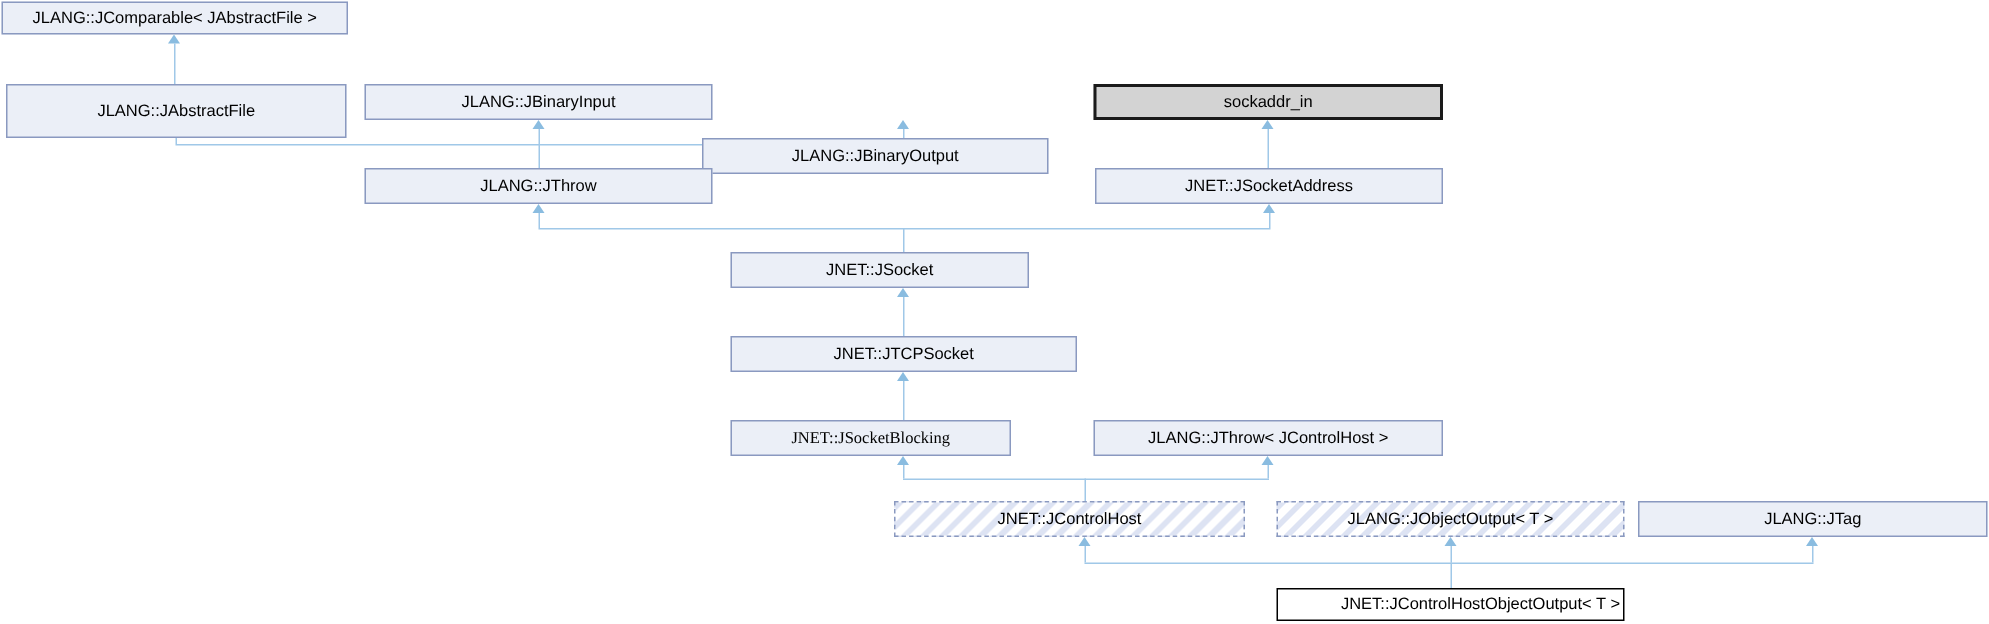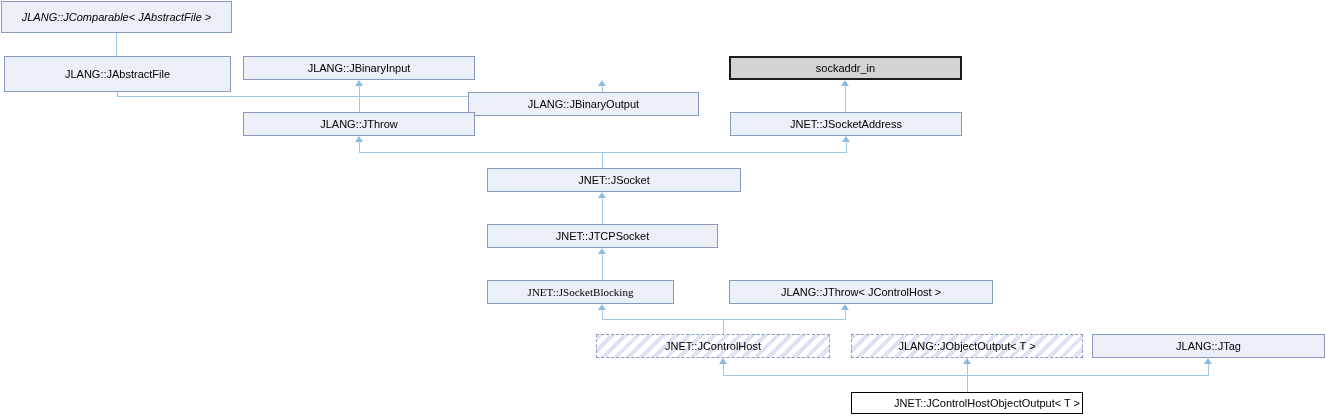--- a/index.html
+++ b/index.html
@@ -91,41 +91,41 @@
 
   <div class="h" style="left:723px;top:375px;width:486px;"></div>
   <div class="a" style="left:719px;top:358px;"></div>
   <div class="v" style="left:723px;top:364px;height:11px;"></div>
   <div class="a" style="left:963px;top:358px;"></div>
   <div class="v" style="left:967px;top:364px;height:11px;"></div>
   <div class="v" style="left:967px;top:375px;height:17px;"></div>
   <div class="a" style="left:1204px;top:358px;"></div>
   <div class="v" style="left:1208px;top:364px;height:11px;"></div>
 
-  <div class="node" style="left:1px;top:1px;width:231px;height:32px;font-style:italic;">JLANG::JComparable&lt; JAbstractFile &gt;</div>
+  <div class="node" style="left:1px;top:1px;width:231px;height:22px;">JLANG::JComparable&lt; JAbstractFile &gt;</div>
 
   <div class="node" style="left:4px;top:56px;width:227px;height:36px;">JLANG::JAbstractFile</div>
 
   <div class="node" style="left:243px;top:56px;width:232px;height:24px;">JLANG::JBinaryInput</div>
 
   <div class="node" style="left:468px;top:56px;width:231px;height:24px;margin-top:36px;">JLANG::JBinaryOutput</div>
 
   <div class="node external" style="left:729px;top:56px;width:233px;height:24px;">sockaddr_in</div>
 
   <div class="node" style="left:243px;top:112px;width:232px;height:24px;">JLANG::JThrow</div>
 
   <div class="node" style="left:730px;top:112px;width:232px;height:24px;">JNET::JSocketAddress</div>
 
-  <div class="node" style="left:487px;top:168px;width:254px;height:24px;">JNET::JSocket</div>
+  <div class="node" style="left:487px;top:168px;width:199px;height:24px;">JNET::JSocket</div>
 
   <div class="node" style="left:487px;top:224px;width:231px;height:24px;">JNET::JTCPSocket</div>
 
   <div class="node" style="left:487px;top:280px;width:187px;height:24px;font-family:Liberation Serif, serif;">JNET::JSocketBlocking</div>
 
-  <div class="node" style="left:729px;top:280px;width:264px;height:24px;">JLANG::JThrow&lt; JControlHost &gt;</div>
+  <div class="node" style="left:729px;top:280px;width:233px;height:24px;">JLANG::JThrow&lt; JControlHost &gt;</div>
 
   <div class="node hatched" style="left:596px;top:334px;width:234px;height:24px;">JNET::JControlHost</div>
 
   <div class="node hatched" style="left:851px;top:334px;width:232px;height:24px;">JLANG::JObjectOutput&lt; T &gt;</div>
 
   <div class="node" style="left:1092px;top:334px;width:233px;height:24px;">JLANG::JTag</div>
 
   <div class="node current" style="left:851px;top:392px;width:232px;height:22px;">JNET::JControlHostObjectOutput&lt; T &gt;</div>
 
 </div>

